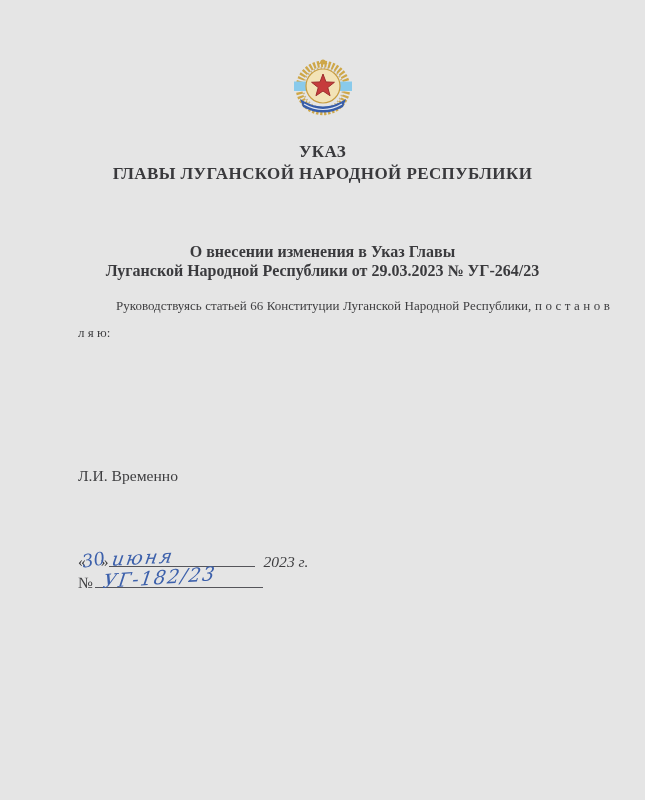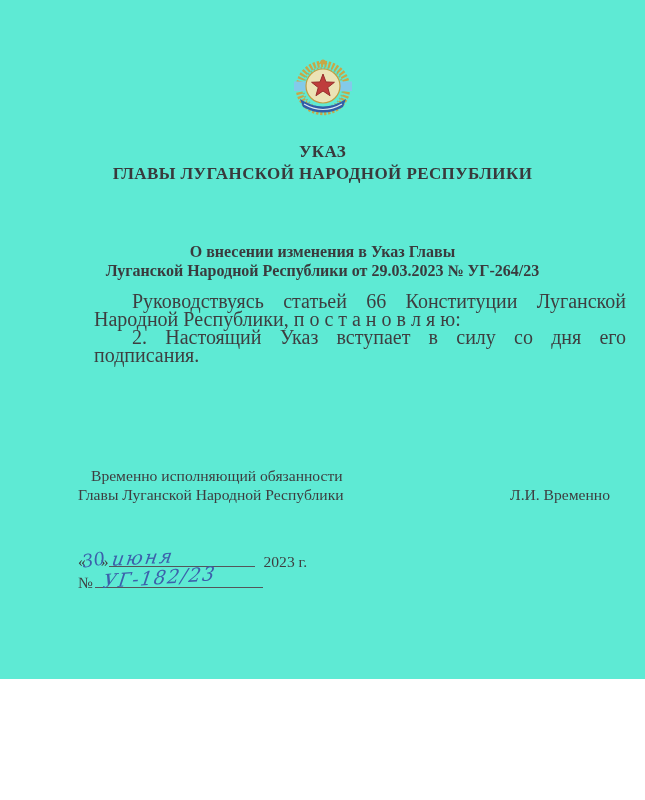--- a/index.html
+++ b/index.html
@@ -10,22 +10,22 @@
   body {
     width: 645px;
     height: 800px;
     overflow: hidden;
     font-family: "Liberation Serif", "DejaVu Serif", serif;
     color: #3e3e40;
   }
   .sheet {
     position: relative;
     width: 645px;
-    height: 679px;
-    background: #5eead4;
+    height: 800px;
+    background: #e5e5e5;
   }
 
   
   .emblem-wrap {
     position: absolute;
     top: 56px;
     left: 0;
     width: 645px;
     text-align: center;
   }
@@ -55,24 +55,24 @@
     font-weight: bold;
     font-size: 16px;
     line-height: 19px;
     color: #3a3a3d;
   }
 
   
   .body-block {
     position: absolute;
     top: 292px;
-    left: 94px;
+    left: 78px;
     width: 532px;
-    font-size: 20px;
-    line-height: 18px;
+    font-size: 13px;
+    line-height: 27px;
     text-align: justify;
   }
   .body-block p {
     margin: 0;
     text-indent: 38px;
   }
 
   
   .sig-block {
     position: absolute;
@@ -129,21 +129,21 @@
   }
   .hw-num {
     display: inline-block;
     font-size: 19px;
     letter-spacing: 1.5px;
     transform: rotate(-4deg) skewX(-12deg);
     position: relative;
     top: -4px;
     left: 8px;
   }
-  .year-suffix { margin-left: 9px; }
+  .year-suffix { margin-left: 9px; font-style: italic; }
   .num-sign { margin-right: 2px; }
 </style>
 </head>
 <body>
 
 <div class="sheet">
 
   <div class="emblem-wrap">
     <svg width="62" height="64" viewBox="0 0 62 64" xmlns="http://www.w3.org/2000/svg">
 
@@ -169,28 +169,23 @@
     <div>ГЛАВЫ ЛУГАНСКОЙ НАРОДНОЙ РЕСПУБЛИКИ</div>
   </div>
 
   <div class="subject-block">
     <div>О внесении изменения в Указ Главы</div>
     <div>Луганской Народной Республики от 29.03.2023 № УГ-264/23</div>
   </div>
 
   <div class="body-block">
     <p><span>Руководствуясь статьей 66 Конституции Луганской Народной Республики, </span><span>п о с т а н о в л я ю:</span></p>
-    <p>2. Настоящий Указ вступает в силу со дня его подписания.</p>
   </div>
 
   <div class="sig-block">
-    <div class="sig-left">
-      <div class="indent1">Временно исполняющий обязанности</div>
-      <div>Главы Луганской Народной Республики</div>
-    </div>
     <div class="sig-right">Л.И. Временно</div>
   </div>
 
   <div class="footer-block">
     <div class="date-line"><span>«</span><span class="hw hw-day">30</span><span>»</span><span class="uline uline-date"><span class="hw hw-month">июня</span></span><span class="year-suffix">2023 г.</span></div>
     <div class="num-line"><span class="num-sign">№</span><span class="uline uline-num"><span class="hw hw-num">УГ-182/23</span></span></div>
   </div>
 
 </div>
 

